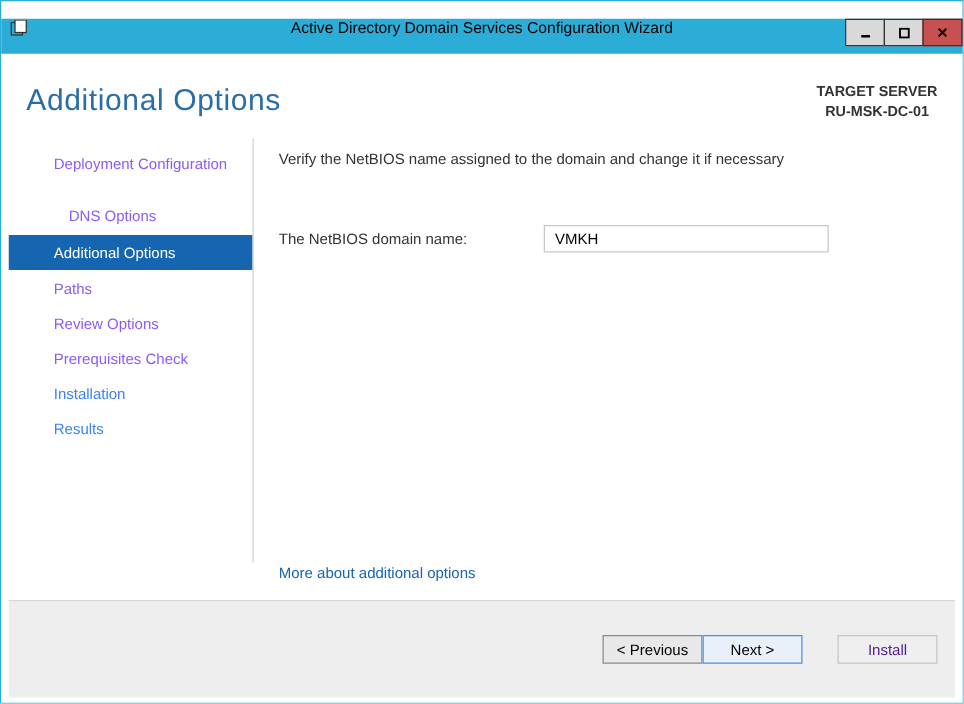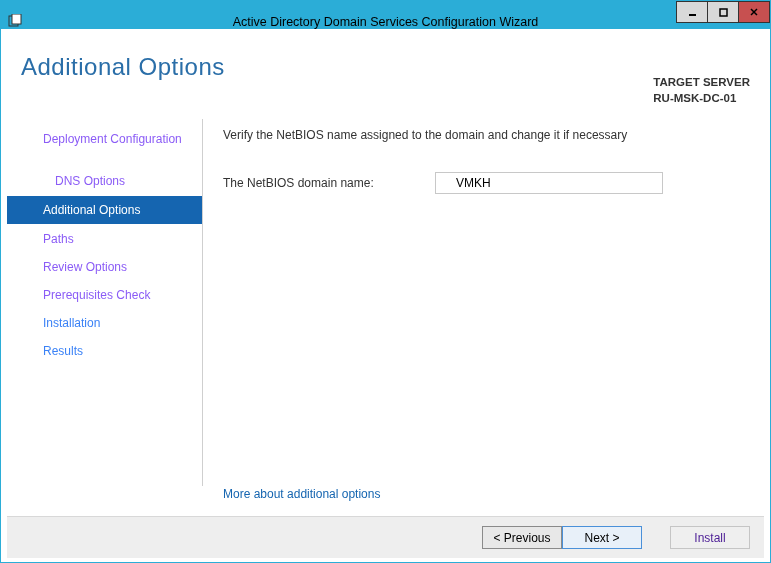--- a/index.html
+++ b/index.html
@@ -1,45 +1,45 @@
 <!DOCTYPE html>
 <html><head>
   <meta charset="utf-8">
   <style>
     * { box-sizing: border-box; margin: 0; padding: 0; }
     body { font-family: "Segoe UI", Arial, sans-serif; background: #fff; width: 771px; height: 563px; overflow: hidden; }
     .window { width: 771px; height: 563px; background: #fff; border: 1px solid #2badd7; display: flex; flex-direction: column; }
-    .titlebar { height: 28px; background: #2badd7; display: flex; align-items: flex-end; position: relative; }
+    .titlebar { height: 28px; background: #2badd7; display: flex; align-items: flex-start; position: relative; margin-top: 14px; }
     .titlebar-icon { width: 16px; height: 16px; margin-left: 6px; display: inline-flex; align-items: center; justify-content: center; }
     .titlebar-title { position: absolute; left: 0; right: 0; text-align: center; font-size: 12.5px; color: #000; }
     .window-controls { margin-left: auto; display: flex; height: 100%; }
     .win-btn { width: 32px; height: 22px; border: 1px solid #333; background: #d9d9d9; margin-left: -1px; display: flex; align-items: center; justify-content: center; font-size: 11px; font-family: Arial; cursor: default; }
     .win-btn.min { background: #d9d9d9; }
     .win-btn.max { background: #d9d9d9; }
     .win-btn.close { background: #c75050; color: #000; }
     .content-frame { flex: 1; background: #fff; padding: 6px 6px 4px 6px; display: flex; flex-direction: column; }
     .inner { flex: 1; background: #fff; display: flex; flex-direction: column; border: none; }
     .header-area { display: flex; justify-content: space-between; padding: 18px 14px 0 14px; }
     .page-title { font-size: 24px; font-weight: 300; color: #2a6ea8; letter-spacing: 0.5px; }
-    .target { text-align: left; font-size: 11.5px; color: #333; font-weight: 600; line-height: 1.35; margin-top: 22px; }
+    .target { text-align: center; font-size: 11.5px; color: #333; font-weight: 600; line-height: 1.35; }
     .body-area { flex: 1; display: flex; margin-top: 18px; }
     .sidebar { width: 195px; padding-top: 2px; }
     .nav-item { font-size: 12px; color: #8b5cf6; padding: 4px 0 4px 36px; margin-bottom: 2px; line-height: 1.5; }
     .nav-item.sub { padding-left: 48px; margin-top: 16px; }
     .nav-item.active { background: #1565b0; color: #fff; padding-top: 5px; padding-bottom: 5px; }
     .nav-item.disabled { color: #3b82f6; }
     .divider { width: 1px; background: #cfcfcf; margin-top: -5px; margin-bottom: 30px; }
-    .main { flex: 1; padding: 4px 24px 10px 20px; display: flex; flex-direction: column; }
+    .main { flex: 1; padding: 4px 24px 10px 20px; display: flex; flex-direction: column; gap: 16px; }
     .instruction { font-size: 12px; color: #333; margin-bottom: 18px; }
     .form-row { display: flex; align-items: center; gap: 0; margin-top: 12px; }
     .form-label { font-size: 12px; color: #333; width: 212px; }
-    .form-input { border: 1px solid #c8c8c8; font-size: 12px; padding: 3px 20px; width: 228px; height: 22px; font-family: inherit; }
+    .form-input { border: 1px solid #c8c8c8; font-size: 12px; padding: 3px 8px; width: 228px; height: 22px; font-family: inherit; }
     .spacer { flex: 1; }
     .more-link { font-size: 12px; color: #1565b0; text-decoration: none; margin-bottom: 5px; }
-    .footer { background: #eeeeee; border-top: 1px solid #d8d8d8; padding: 9px 14px; display: flex; justify-content: flex-end; }
+    .footer { background: #eeeeee; border-top: 1px solid #d8d8d8; padding: 27px 14px; display: flex; justify-content: flex-end; }
     .btn { width: 80px; height: 23px; font-size: 12px; font-family: inherit; border: 1px solid #8a8a8a; background: #e8e8e8; cursor: default; }
     .btn.default-btn { border: 1px solid #4a90d9; background: #e8f0f9; }
     .btn.disabled { color: #4c1d95; border-color: #c5c5c5; background: #efefef; }
     .btn-gap { width: 28px; }
   </style>
 </head>
 <body>
 
 <div class="window">
   <div class="titlebar">

